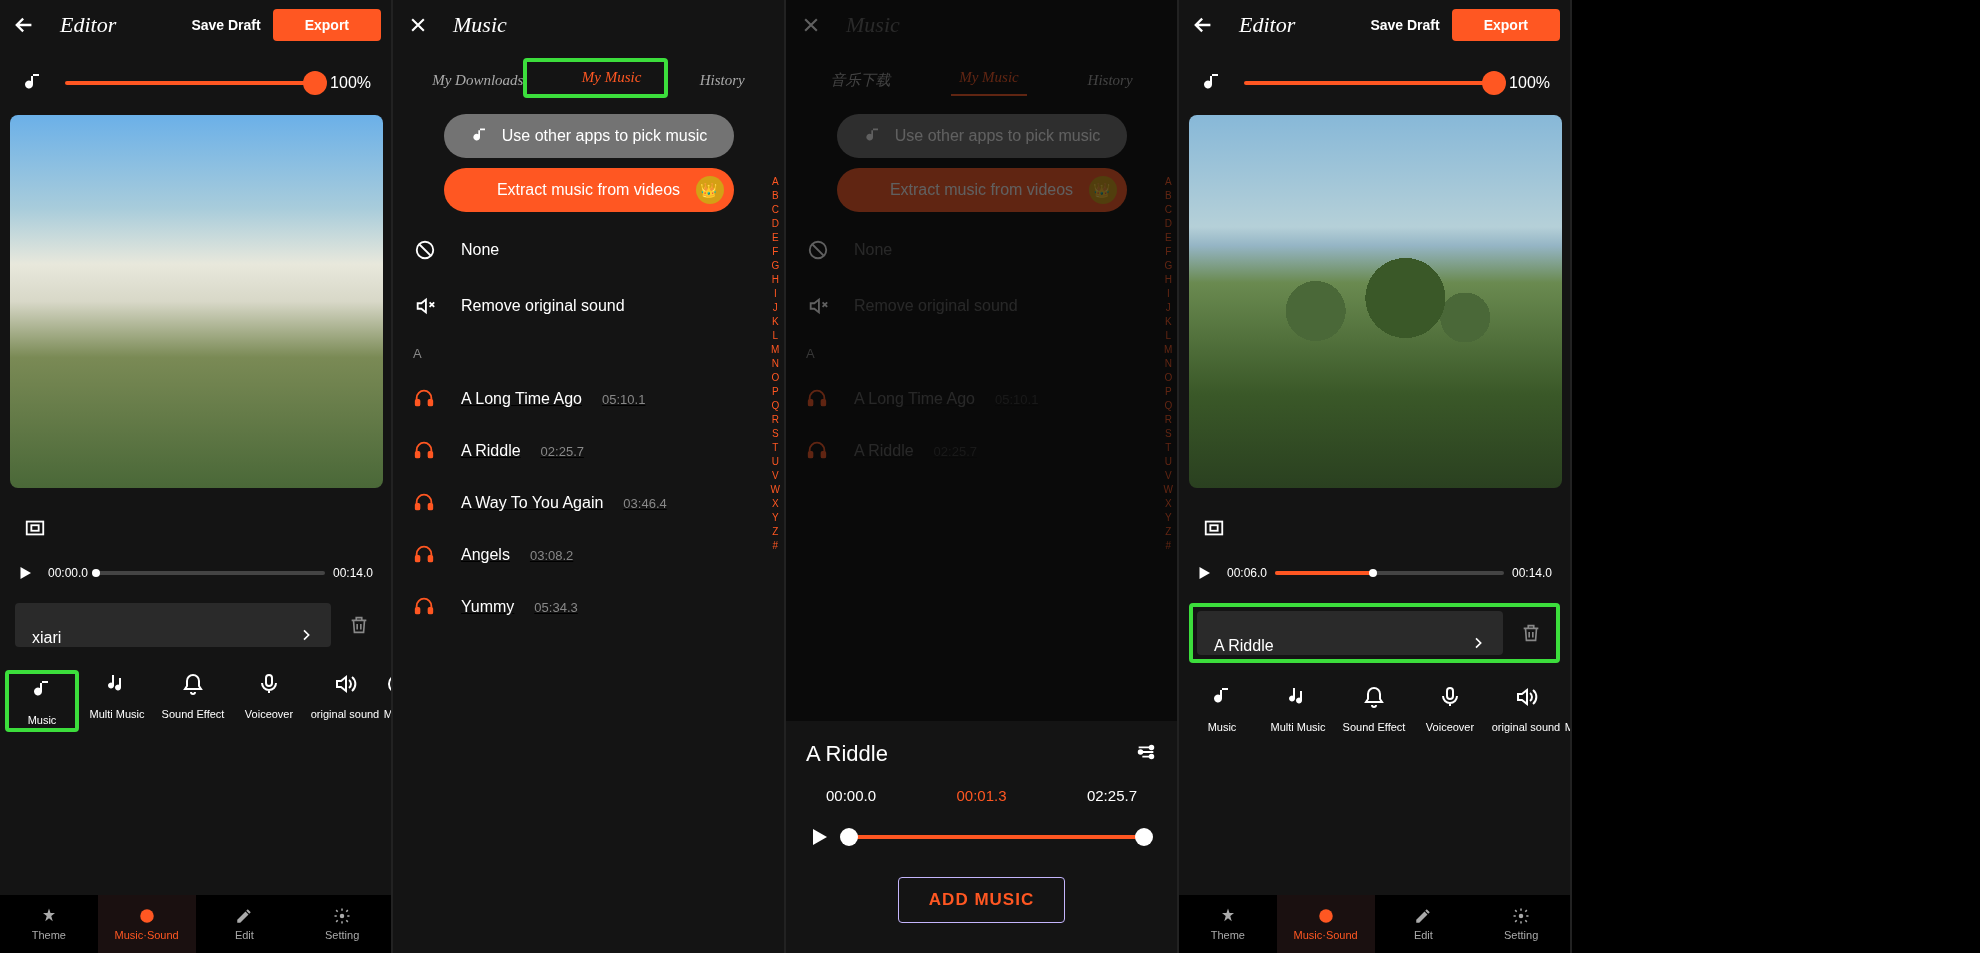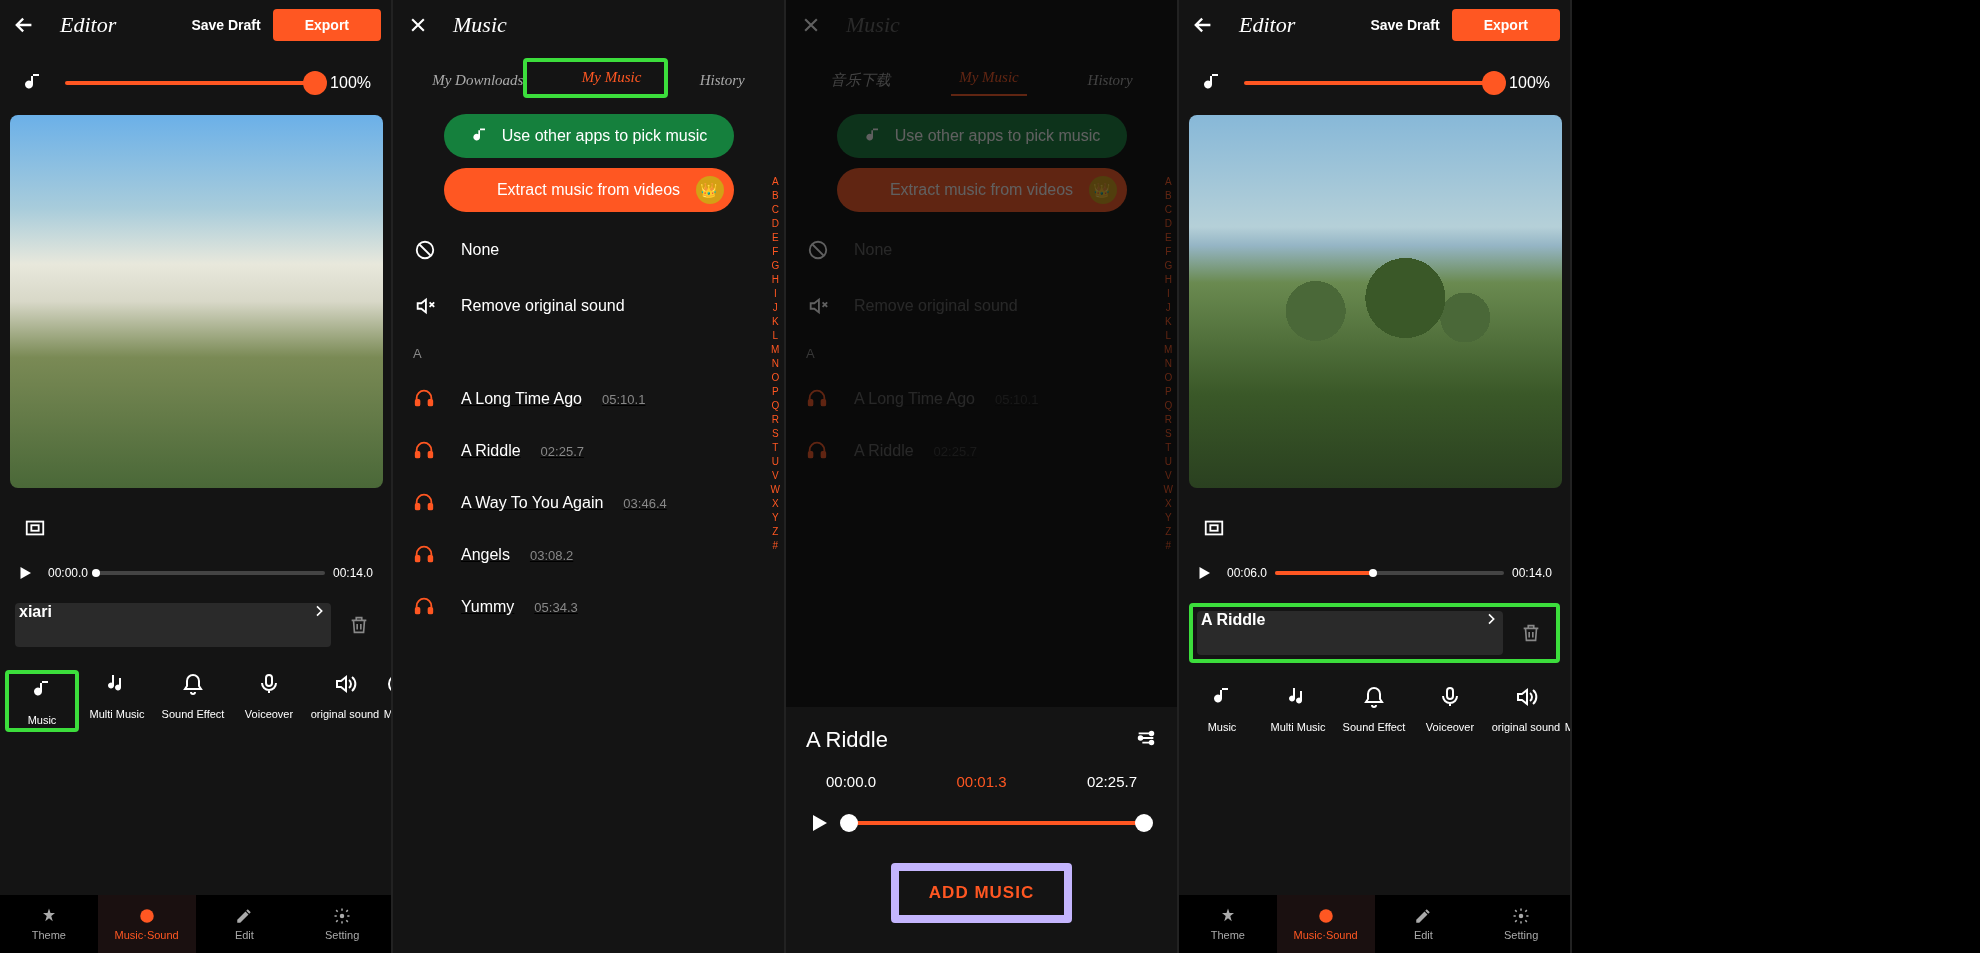--- a/index.html
+++ b/index.html
@@ -33,21 +33,21 @@
 
 .timeline-row { display: flex; align-items: center; padding: 0 10px 15px; }
 .play-icon-tri { width: 30px; height: 30px; display:flex; align-items:center; justify-content:center; cursor:pointer; }
 .time-text { color: #fff; font-size: 12px; margin: 0 8px; }
 .timeline-track { flex: 1; height: 4px; background: #444; position: relative; border-radius: 2px; }
 .timeline-fill { position: absolute; left: 0; height: 100%; background: #ff5722; border-radius: 2px; }
 .timeline-dot { position: absolute; top: 50%; transform: translate(-50%, -50%); width: 8px; height: 8px; background: #fff; border-radius: 50%; }
 
 
 .clip-bar { display: flex; align-items: center; padding: 0 15px 15px; }
-.clip-name { flex: 1; background: #2a2a2a; height: 44px; display: flex; align-items: flex-start; padding: 0 4px; color: #fff; border-radius: 4px; cursor:pointer;font-weight:bold; }
+.clip-name { flex: 1; background: #2a2a2a; height: 44px; display: flex; align-items: flex-end; padding: 0 17px; color: #fff; border-radius: 4px; cursor:pointer; }
 .clip-chevron { margin-right: 0; margin-left: auto; }
 .trash-icon { width: 35px; height: 35px; margin-left: 10px; display:flex; align-items:center; justify-content:center; cursor:pointer; color:#888; }
 .green-border { border: 4px solid #3cde3c; border-radius: 4px; }
 
 
 .sound-tabs { display: flex; padding: 8px 5px 12px; overflow:hidden; }
 .sound-tab { flex: 0 0 auto; width: 76px; display: flex; flex-direction: column; align-items: center; cursor: pointer; }
 .sound-tab-icon { height: 28px; display:flex; align-items:center; justify-content:center; }
 .sound-tab-label { color: #fff; font-size: 11px; margin-top: 10px; white-space: nowrap; }
 .sound-tab.boxed { border: 4px solid #3cde3c; border-radius: 4px; padding: 2px 0; width: 74px; }
@@ -59,21 +59,21 @@
 .nav-label { font-size: 11px; }
 
 
 .music-tabs { display: flex; padding: 15px 10px 8px; align-items: center; justify-content: space-around; position:relative; }
 .music-tab { font-family: 'Comic Sans MS', cursive; font-style: italic; color: #aaa; font-size: 15px; cursor:pointer; padding: 4px 8px; }
 .music-tab.active { color: #ff5722; border-bottom: 2px solid #ff5722; padding-bottom: 8px;}
 .music-tab-box { position:absolute; border: 4px solid #3cde3c; border-radius:4px; top:8px; height:40px; }
 
 
 .pill-btn { width: 290px; height: 44px; border-radius: 22px; display: flex; align-items: center; justify-content: center; margin: 10px auto; cursor:pointer; color:#fff; position:relative; }
-.pill-gray { background: #15803d; }
+.pill-gray { background: #737373; }
 .pill-orange { background: #ff5722; }
 .crown-badge { position:absolute; right:10px; width:28px; height:28px; background:#d4a015; border-radius:50%; display:flex; align-items:center; justify-content:center; font-size:14px;}
 
 
 .list-item { display: flex; align-items: center; padding: 16px 20px; cursor:pointer; }
 .list-icon { width: 24px; height: 24px; margin-right: 24px; display:flex; align-items:center; justify-content:center; }
 .list-label { color: #fff; font-size: 16px; }
 .section-hdr { padding: 12px 20px; color: #888; font-size: 13px; }
 .song-item { display: flex; align-items: center; padding: 14px 20px; cursor:pointer;text-decoration:underline; }
 .headphone-ico { width:24px; height:24px; margin-right:24px; }
@@ -90,21 +90,21 @@
 .player-title-row { display:flex; align-items:center; padding: 0 20px 20px; }
 .player-title { color:#fff; font-size:22px; flex:1; }
 .player-times { display:flex; justify-content:space-between; padding: 0 40px 18px; }
 .player-times span { font-size:15px; }
 .pt-white { color:#fff; }
 .pt-orange { color:#ff5722; }
 .player-ctrl { display:flex; align-items:center; padding: 0 18px 25px; }
 .play-big { width:30px; height:30px; display:flex; align-items:center; justify-content:center; cursor:pointer; }
 .range-slider { flex:1; height:4px; background:#ff5722; margin:0 15px; position:relative; }
 .range-h { position:absolute; top:50%; transform:translate(-50%,-50%); width:18px; height:18px; background:#fff; border-radius:50%; }
-.add-music-btn { display:block; margin: 0 auto 30px; padding: 12px 30px; font-weight:bold; color:#ff5722; font-size:17px; letter-spacing:1px; cursor:pointer; border:8px solid #c4b5fd; border-radius:4px; background:transparent; }
+.add-music-btn { display:block; margin: 0 auto 30px; padding: 12px 30px; font-weight:bold; color:#ff5722; font-size:17px; letter-spacing:1px; cursor:pointer; border:1px solid #c4b5fd; border-radius:4px; background:transparent; }
 
 </style>
 </head>
 <body>
 
 <div class="screen">
   <div class="header">
     <div class="back-arrow">
       <svg width="22" height="22" viewBox="0 0 24 24" fill="none" stroke="#fff" stroke-width="2.5">
           <path d="M19 12H5M10 5l-7 7 7 7"></path>

